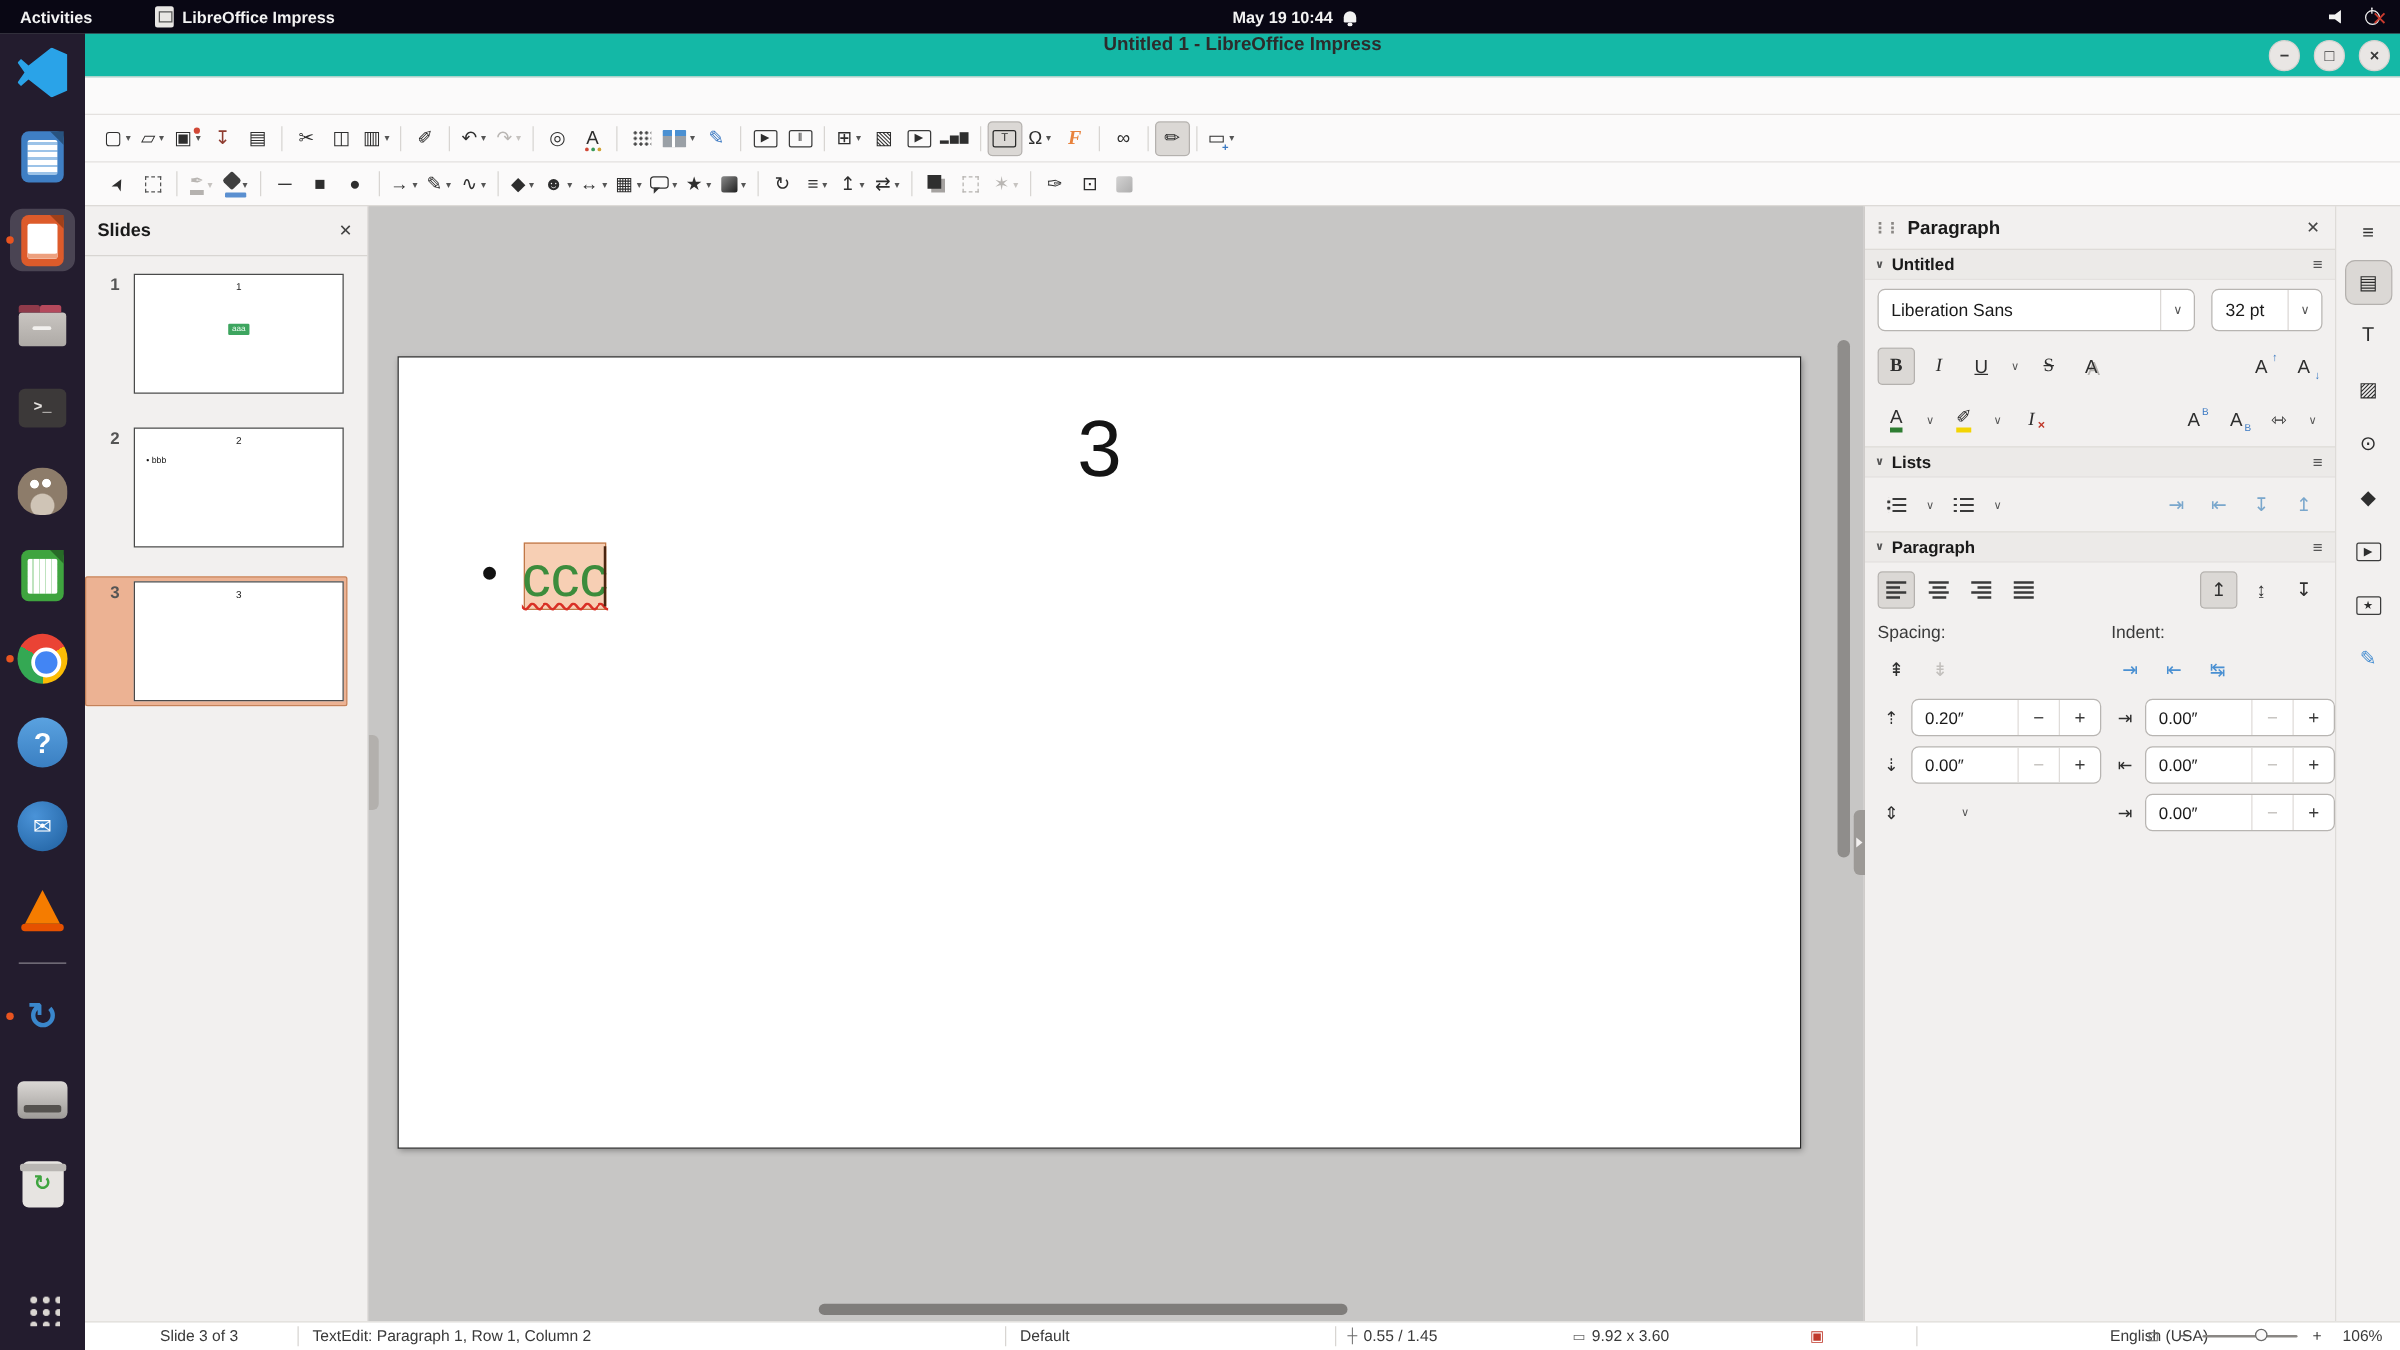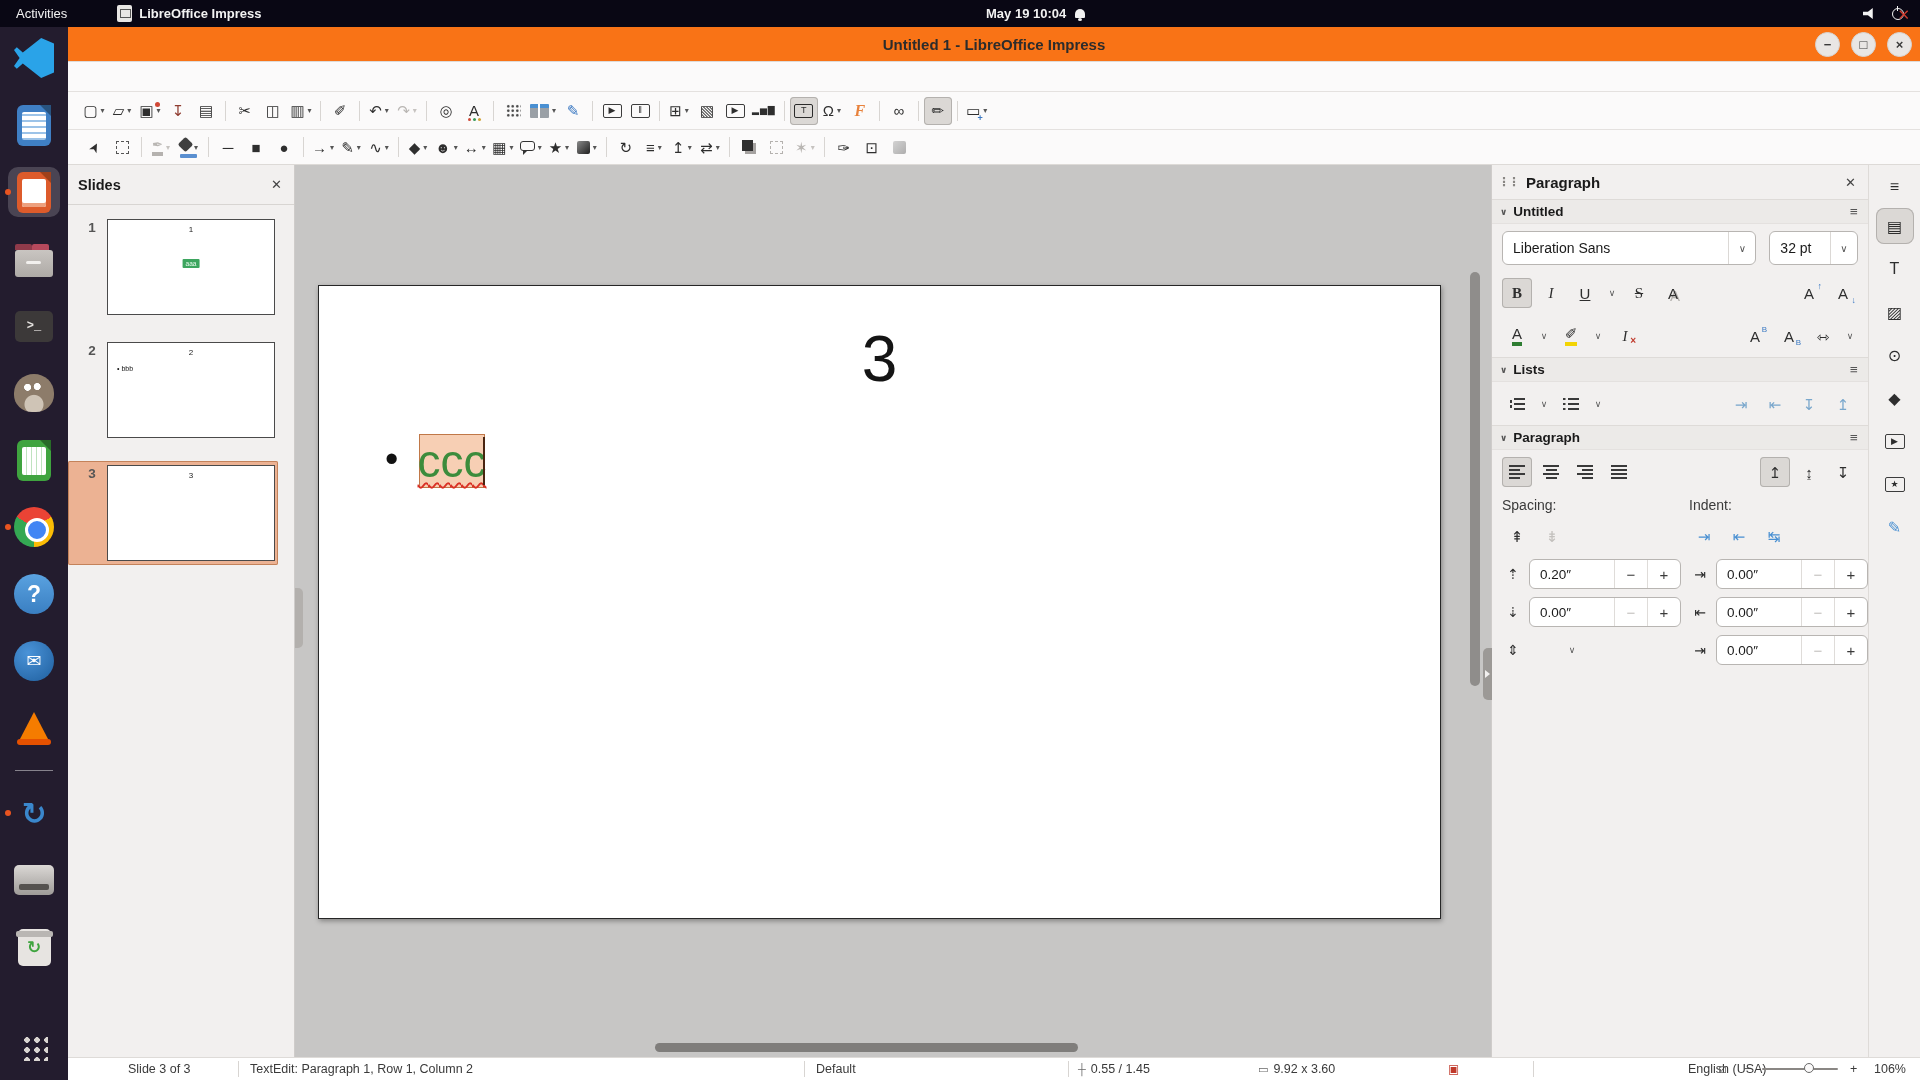--- a/index.html
+++ b/index.html
@@ -3,21 +3,21 @@
 <meta charset="utf-8">
 <style>
   html,body{margin:0;padding:0;background:#000;}
   *{box-sizing:border-box;}
   #screen{position:relative;width:1920px;height:1080px;overflow:hidden;
     font-family:"Liberation Sans","DejaVu Sans",sans-serif;color:#1a1a1a;background:#c7c6c5;}
 
   
   #topbar{position:absolute;left:0;top:0;width:1920px;height:27px;background:#090714;color:#f2f2f2;
     display:flex;align-items:center;font-size:13px;}
-  #topbar .activities{padding:0 16px;font-weight:400;}
+  #topbar .activities{padding:0 16px;font-weight:700;}
   #topbar .appmenu{display:flex;align-items:center;gap:7px;margin-left:34px;font-weight:700;}
   .impress-mini{width:15px;height:17px;background:#e8e6e4;border-radius:2px;position:relative;}
   .impress-mini::after{content:"";position:absolute;left:3px;top:4px;width:9px;height:7px;border:1.5px solid #555;}
   #topbar .clockwrap{position:absolute;left:986px;display:flex;align-items:center;gap:9px;font-weight:700;}
   .bell{width:10px;height:9px;background:#f2f2f2;border-radius:5px 5px 1px 1px;position:relative;}
   .bell::after{content:"";position:absolute;left:3px;bottom:-3px;width:4px;height:3px;background:#f2f2f2;border-radius:50%;}
   #topbar .sysicons{margin-left:auto;display:flex;align-items:center;gap:16px;padding-right:16px;}
   .vol{width:13px;height:11px;background:#f2f2f2;clip-path:polygon(0 33%,38% 33%,75% 0,75% 100%,38% 67%,0 67%);}
   .pwr{width:12px;height:12px;border:1.6px solid #f2f2f2;border-radius:50%;position:relative;}
   .pwr::after{content:"";position:absolute;left:3.6px;top:-3px;width:1.8px;height:5px;background:#090714;box-shadow:0 1px 0 #f2f2f2 inset;background:#f2f2f2;}
@@ -67,22 +67,22 @@
   .ic-updater .appglyph{color:#3a87cc;font-size:30px;font-weight:700;}
   .ic-drive .appglyph{width:40px;height:30px;background:linear-gradient(#dbd8d5,#9e9b98);border-radius:5px;position:relative;}
   .ic-drive .appglyph::after{content:"";position:absolute;left:5px;bottom:5px;width:30px;height:6px;background:#55524f;border-radius:2px;}
   .ic-trash .appglyph{width:33px;height:37px;background:#e7e4e1;border-radius:5px;position:relative;color:#3fa43f;font-size:17px;font-weight:700;}
   .ic-trash .appglyph::before{content:"";position:absolute;left:-2px;top:2px;width:37px;height:6px;background:#b9b6b3;border-radius:2px;}
   .ic-appgrid .appglyph{width:27px;height:27px;background-image:radial-gradient(#d9d5d1 2.6px,transparent 3px);
     background-size:10px 10px;background-position:1px 1px;}
   .pin{margin-top:auto;}
 
   
-  #titlebar{position:absolute;left:68px;top:27px;right:0;height:35px;background:#f97316;border-bottom:1px solid #dedbd8;
-    display:flex;align-items:center;justify-content:center;font-size:15px;font-weight:700;color:#2c2c2c;}
+  #titlebar{position:absolute;left:68px;top:27px;right:0;height:35px;background:#14b8a6;border-bottom:1px solid #dedbd8;
+    display:flex;justify-content:center;font-size:15px;font-weight:700;color:#2c2c2c;}
   #winbtns{position:absolute;right:8px;top:5px;display:flex;gap:11px;}
   .winbtn{width:25px;height:25px;border-radius:50%;background:#e9e6e4;border:1px solid #d7d3d0;color:#3a3a3a;
     display:flex;align-items:center;justify-content:center;font-size:13px;}
 
   
   #menubar{position:absolute;left:68px;top:62px;right:0;height:30px;background:#fbfafa;border-bottom:1px solid #e4e1df;
     display:flex;align-items:center;padding-left:20px;font-size:14.5px;}
   .menu-item{padding:4px 10px;border-radius:3px;}
   #doc-close{position:absolute;right:10px;top:6px;color:#cc3b2e;font-size:15px;font-weight:700;}
 
@@ -248,21 +248,21 @@
 
 <div id="screen">
 
   <div id="topbar">
     <span class="activities">Activities</span>
     <span class="appmenu">
       <span class="impress-mini"></span>
       <span>LibreOffice Impress</span>
     </span>
     <span class="clockwrap">
-      <span>May 19 10:04</span>
+      <span>May 19 10:44</span>
       <span class="bell"></span>
     </span>
     <span class="sysicons">
       <span class="vol"></span>
       <span class="pwr"></span>
     </span>
   </div>
 
   <div id="dock">
       <div class="dock-item ic-vscode">

